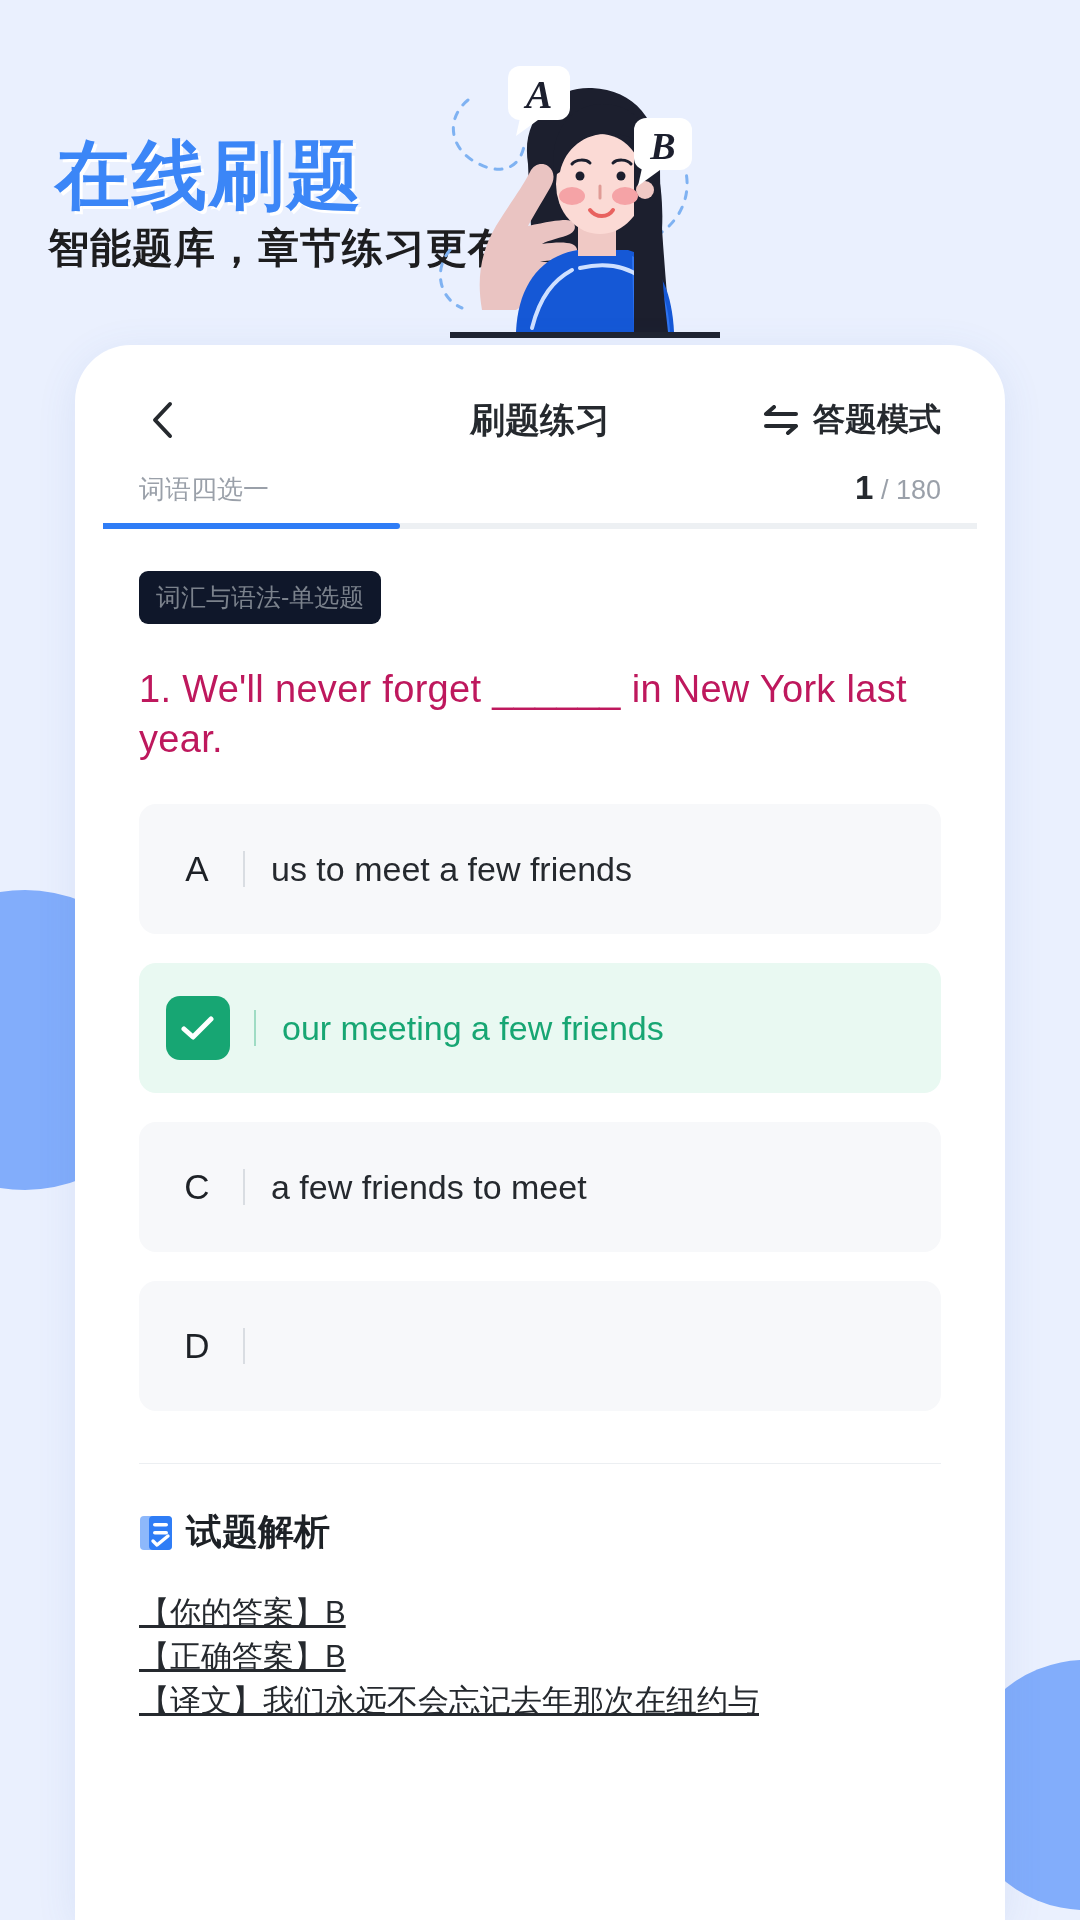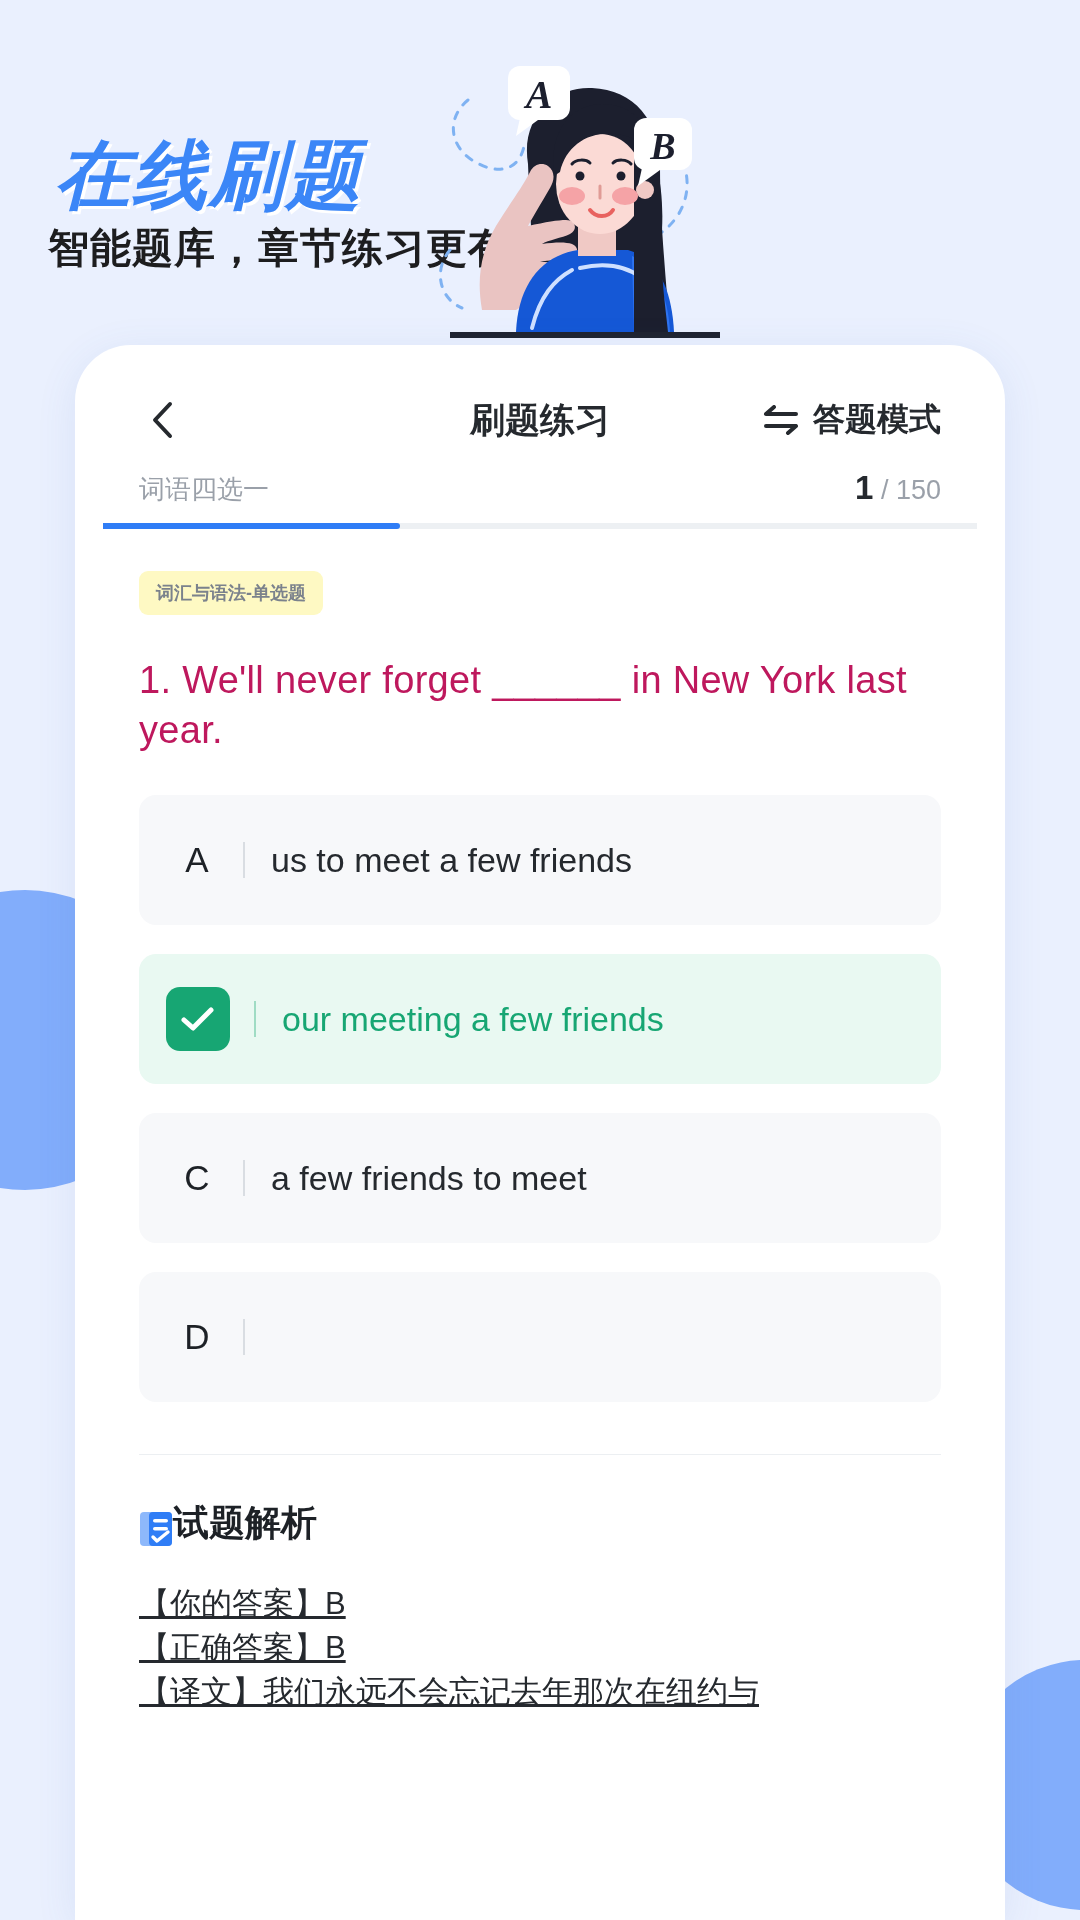--- a/index.html
+++ b/index.html
@@ -12,21 +12,21 @@
 
   
   .blob{position:absolute;border-radius:50%;background:#82adfb;z-index:0;}
   .blob-left{left:-125px;top:890px;width:300px;height:300px;}
   .blob-right{right:-130px;top:1660px;width:250px;height:250px;}
 
   
   .hero{position:absolute;left:0;top:0;width:1080px;height:430px;z-index:3;}
   .hero-title{
     position:absolute;left:55px;top:138px;
-    font-size:75px;line-height:1;font-weight:bold;font-style:italic;
+    font-size:75px;line-height:1;font-weight:bold;
     color:#3b86f7;letter-spacing:2px;
     text-shadow:3px 3px 0 #ffffff;
     white-space:nowrap;
   }
   .hero-sub{
     position:absolute;left:48px;top:228px;
     font-size:41px;line-height:1;font-weight:bold;color:#1d1d1f;
     letter-spacing:1px;white-space:nowrap;
   }
 
@@ -69,22 +69,22 @@
   }
   .progress-label{font-size:26px;color:#9aa0a9;}
   .progress-count{font-size:27px;color:#9aa0a9;}
   .progress-count .cur{font-size:33px;font-weight:bold;color:#25292e;}
   .progress-track{position:relative;height:6px;background:#edf0f3;width:100%;}
   .progress-fill{position:absolute;left:0;top:0;height:6px;background:#2f7df6;border-radius:0 3px 3px 0;}
 
   
   .qbody{padding:42px 36px 0 36px;box-sizing:border-box;}
   .qtag{
-    display:inline-block;background:#fef9c3;color:#7b828c;
-    font-size:18px;padding:10px 17px;border-radius:9px;font-weight:bold;
+    display:inline-block;background:#0f172a;color:#7b828c;
+    font-size:25px;padding:10px 17px;border-radius:9px;
   }
   .qtext{
     margin-top:40px;font-size:38px;line-height:1.32;color:#be185d;
     letter-spacing:.3px;
   }
 
   
   .options{margin-top:40px;display:flex;flex-direction:column;gap:29px;}
   .option{
     display:flex;align-items:center;height:130px;border-radius:17px;
@@ -100,21 +100,21 @@
   }
   .opt-div{width:2px;height:36px;background:#d9dde2;margin:0 26px 0 18px;flex:none;}
   .option.correct .opt-div{background:#9fdcc4;margin-left:24px;}
   .opt-text{font-size:34px;color:#25292e;}
   .option.correct .opt-text{color:#17a673;}
 
   .divider{height:1px;background:#eceff2;margin:52px 36px 0 36px;}
 
   
   .analysis{padding:44px 36px 0 36px;box-sizing:border-box;}
-  .analysis-head{display:flex;align-items:flex-end;gap:0;}
+  .analysis-head{display:flex;align-items:center;gap:13px;}
   .analysis-title{font-size:36px;font-weight:bold;color:#1d2126;}
   .analysis-lines{margin-top:34px;}
   .analysis-line{font-size:31px;line-height:1.42;color:#25292e;text-decoration:underline;}
 </style>
 </head>
 <body>
 
 <div class="blob blob-left"></div>
 <div class="blob blob-right"></div>
 
@@ -202,21 +202,21 @@
         </svg>
         <span>答题模式</span>
       </div>
     </div>
 
     <div class="progress-row">
       <div class="progress-label">词语四选一</div>
       <div class="progress-count">
         <span class="cur">1</span>
         <span>/</span>
-        <span>150</span>
+        <span>180</span>
       </div>
     </div>
     <div class="progress-track">
       <div class="progress-fill" id="progress-fill" style="width: 34%; background: rgb(47, 125, 246);"></div>
     </div>
 
     <div class="qbody">
       <div class="qtag">词汇与语法-单选题</div>
       <div class="qtext">1. We'll never forget ______ in New York last year.</div>
 

